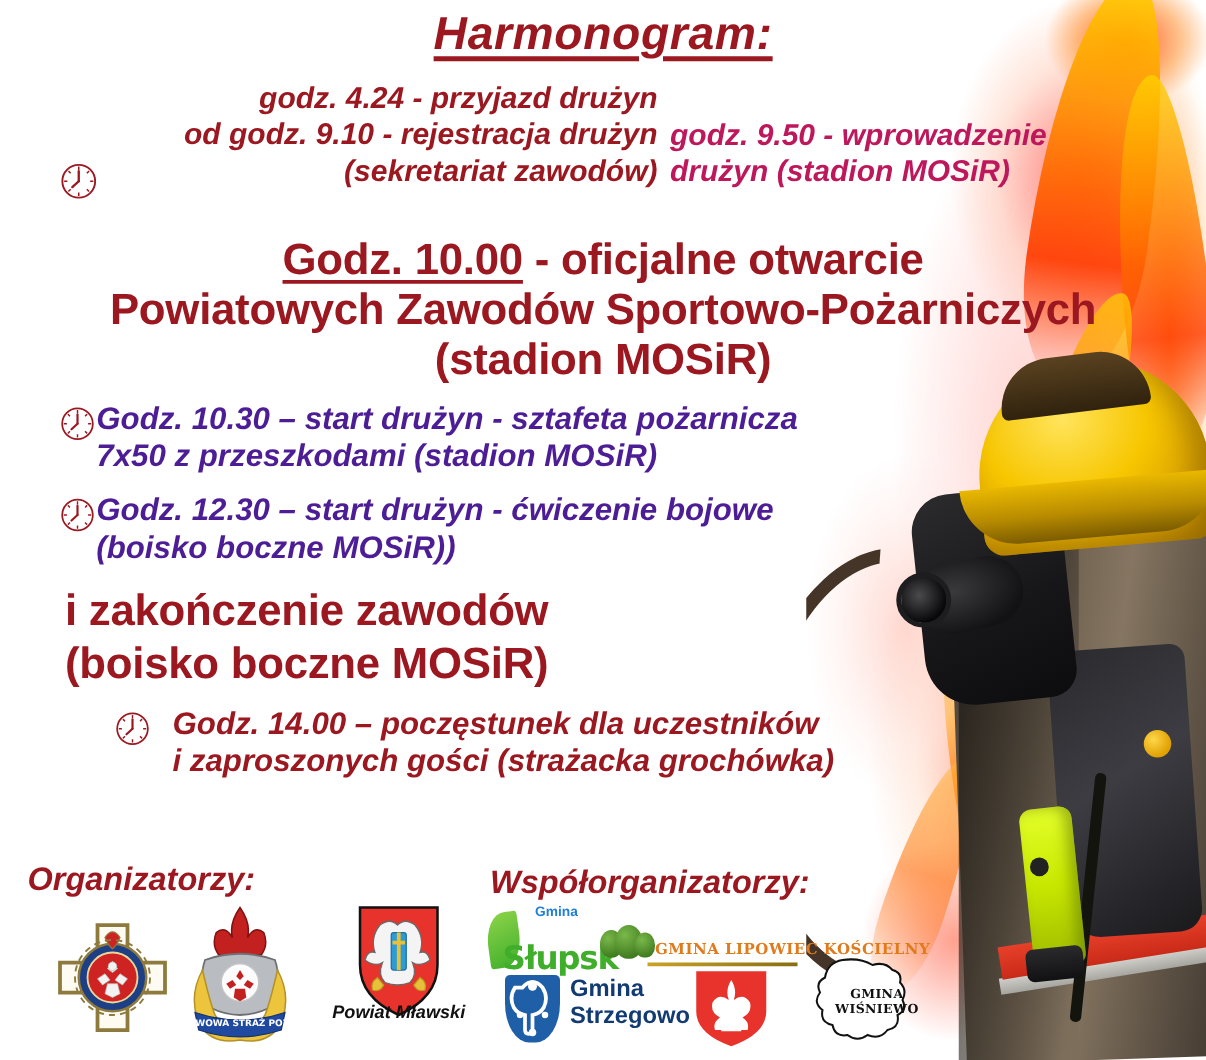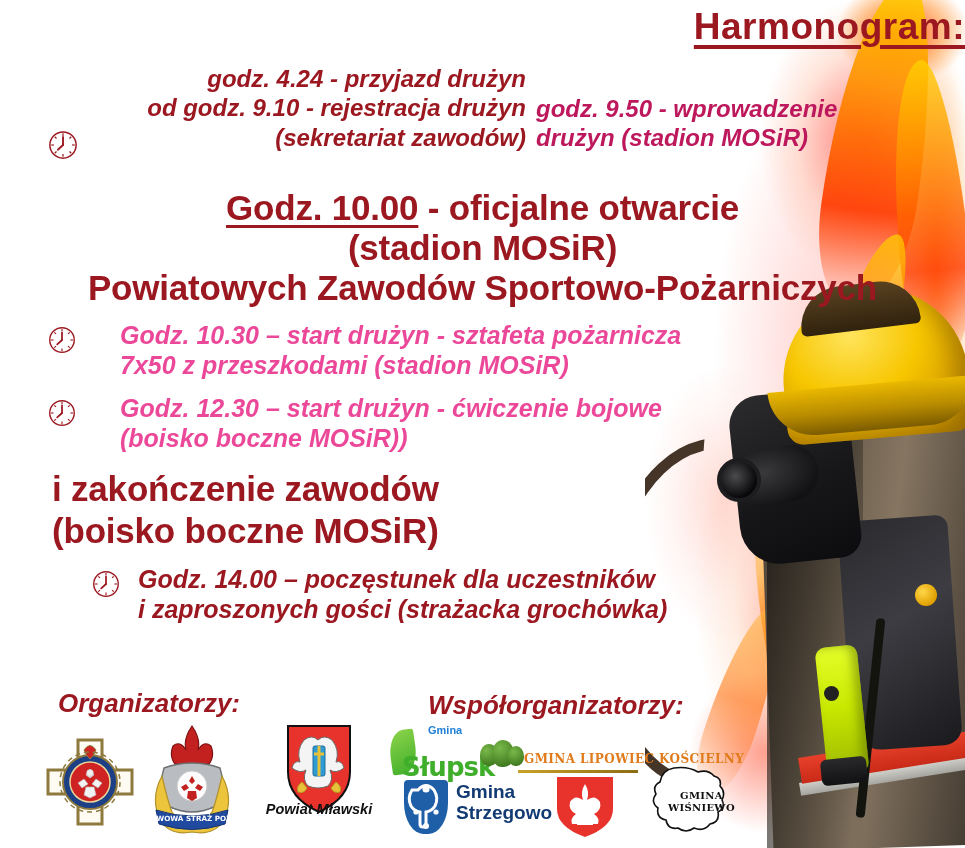--- a/index.html
+++ b/index.html
@@ -153,24 +153,25 @@
   }
   .ff-strap{
     position:absolute;right:96px;top:330px;width:9px;height:200px;
     background:#14140f;transform:rotate(6deg);border-radius:4px;
   }
 
   
   .content{position:relative;z-index:5;}
 
   .title{
-    text-align:right;
+    text-align:center;
     color:#9c1820;
     font-size:37px;
     font-weight:bold;
+    font-style:italic;
     letter-spacing:.5px;
     text-decoration:underline;
     text-underline-offset:6px;
     text-decoration-thickness:4px;
     margin:4px 0 0 0;
     padding-top:2px;
   }
 
   .row-9{
     position:relative;
@@ -211,22 +212,22 @@
   }
   .big-open .u{
     text-decoration:underline;
     text-underline-offset:5px;
     text-decoration-thickness:3px;
   }
 
   .item{
     position:relative;
     margin:12px 0 0 0;
-    padding-left:120px;
-    color:#ec4899;
+    padding-left:77px;
+    color:#4c1d95;
     font-style:italic;font-weight:bold;
     font-size:25px;line-height:1.22;
   }
   .item .clock-wrap{
     position:absolute;left:48px;top:4px;
   }
 
   .big-end{
     margin:14px 0 0 52px;
     color:#9c1820;
@@ -248,21 +249,20 @@
 
   
   .footer{
     position:absolute;left:0;right:0;bottom:0;height:160px;
   }
   .foot-head{
     color:#9c1820;
     font-weight:bold;font-style:italic;
     font-size:26px;
     position:absolute;
-    margin-left:36px;
   }
   .head-org{left:22px;top:0px;}
   .head-co{left:392px;top:2px;font-style:italic;}
 
   .logo{position:absolute;}
 
   
   .zosp{left:34px;top:40px;width:112px;height:108px;}
   .zosp .cross{
     position:absolute;left:6px;top:4px;width:100px;height:100px;
@@ -401,22 +401,22 @@
       </div>
 
       <div class="block-950">
         <div>godz. 9.50 - wprowadzenie</div>
         <div>drużyn (stadion MOSiR)</div>
       </div>
     </div>
 
     <div class="big-open">
       <div><span class="u">Godz. 10.00</span><span> - oficjalne otwarcie</span></div>
+      <div>Powiatowych Zawodów Sportowo-Pożarniczych</div>
       <div>(stadion MOSiR)</div>
-      <div>Powiatowych Zawodów Sportowo-Pożarniczych</div>
     </div>
 
     <div class="item">
       <span class="clock-wrap">
         <span class="clock">
           <svg viewBox="0 0 32 32" width="28" height="28">
             <circle cx="16" cy="16" r="14" fill="none" stroke="#9c1820" stroke-width="1.6"></circle>
             <g stroke="#9c1820" stroke-width="1.3">
               <line x1="16" y1="3.5" x2="16" y2="6.3"></line>
                 <line x1="16" y1="25.7" x2="16" y2="28.5"></line>

